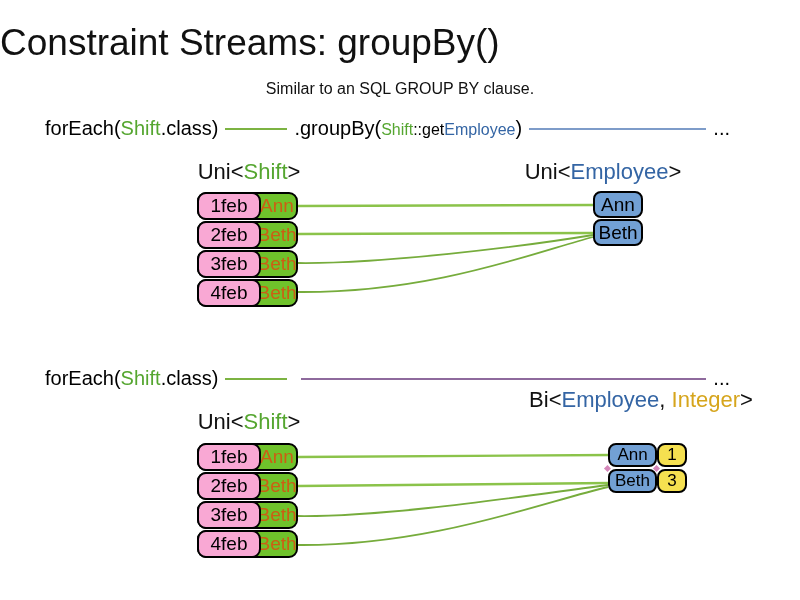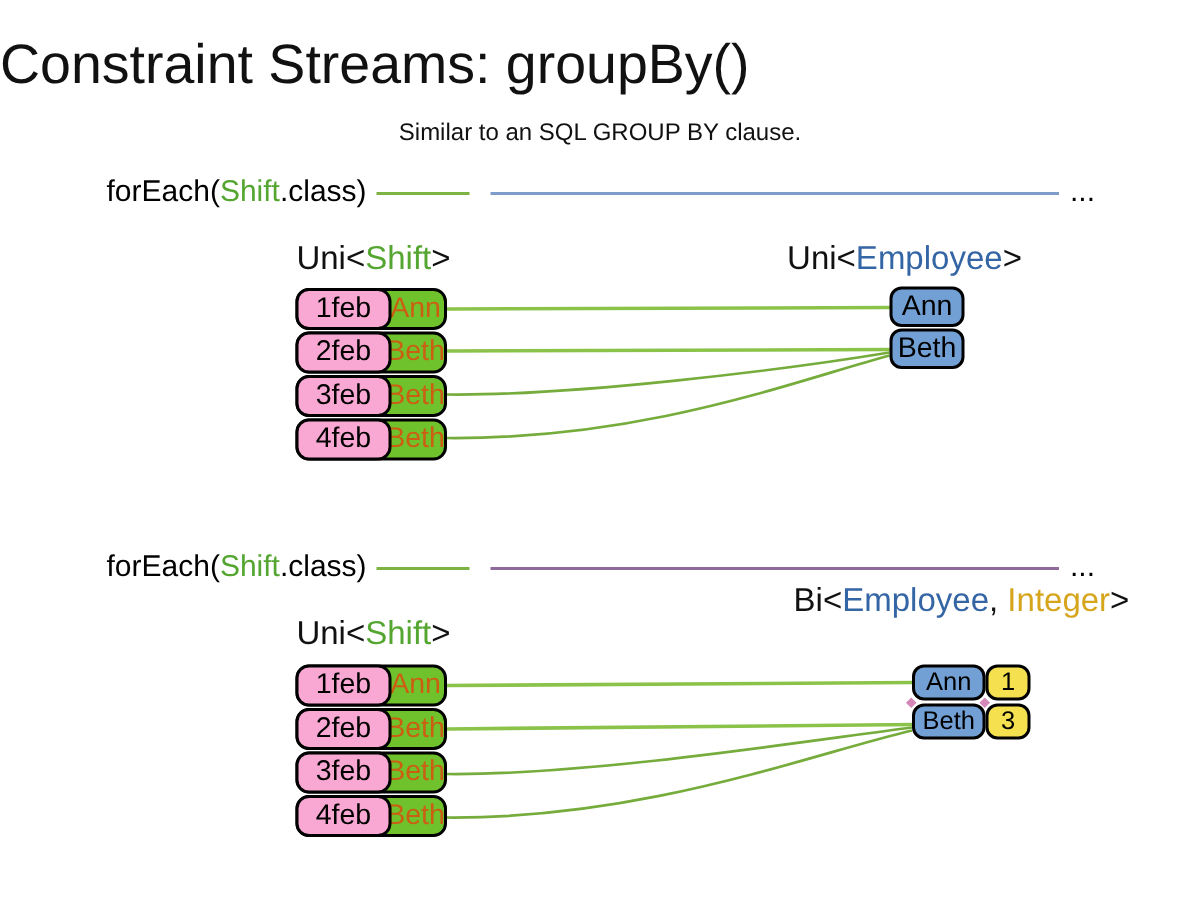--- a/index.html
+++ b/index.html
@@ -15,21 +15,21 @@
     font-size:37px;color:#111;white-space:nowrap;
   }
   .subtitle{
     position:absolute;top:80px;left:0;width:800px;text-align:center;
     font-size:16px;color:#111;
   }
   
   .code-row{
     position:absolute;left:45px;right:70px;
     display:flex;align-items:baseline;white-space:pre;
-    font-size:20px;color:#000;margin-left:26px;
+    font-size:20px;color:#000;
   }
   .code-row .arg{font-size:16px;}
   .c-green{color:#55A630;}
   .c-blue{color:#3465A4;}
   .c-gold{color:#D6A51C;}
   .line{align-self:center;height:2px;margin:0 7px;}
   .line.fixed{width:62px;background:#7CB342;}
   .line.grow{flex:1;}
   .line.blue{background:#7E9CC9;}
   .line.purple{background:#8E6A9D;}
@@ -101,20 +101,21 @@
   <path class="conn-curve" d="M298 516 C 390 517, 530 495, 608 485"></path>
   <path class="conn-curve" d="M298 545 C 430 546, 540 503, 608 487"></path>
 </svg>
 
 <div class="title">Constraint Streams: groupBy()</div>
 <div class="subtitle">Similar to an SQL GROUP BY clause.</div>
 
 <div class="code-row" style="top:117px;">
   <span><span>forEach(</span><span class="c-green">Shift</span><span>.class)</span></span>
   <span class="line fixed"></span>
+  <span><span>.groupBy(</span><span class="arg c-green">Shift</span><span class="arg">::get</span><span class="arg c-blue">Employee</span><span>)</span></span>
   <span class="line grow blue"></span>
   <span>...</span>
 </div>
 
 <div class="type-label" style="left:249px;top:159px;"><span>Uni&lt;</span><span class="c-green">Shift</span><span>&gt;</span></div>
 <div class="type-label" style="left:603px;top:159px;"><span>Uni&lt;</span><span class="c-blue">Employee</span><span>&gt;</span></div>
 
 <div class="shift-group" style="top:192px;">
   <div class="shift-row">
     <div class="shift-name">Ann</div>

